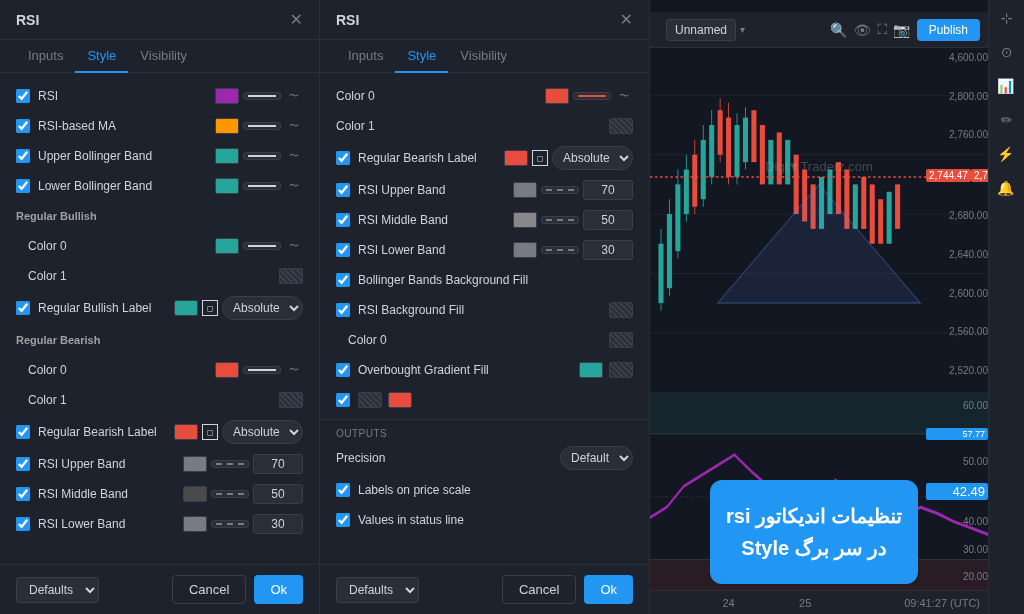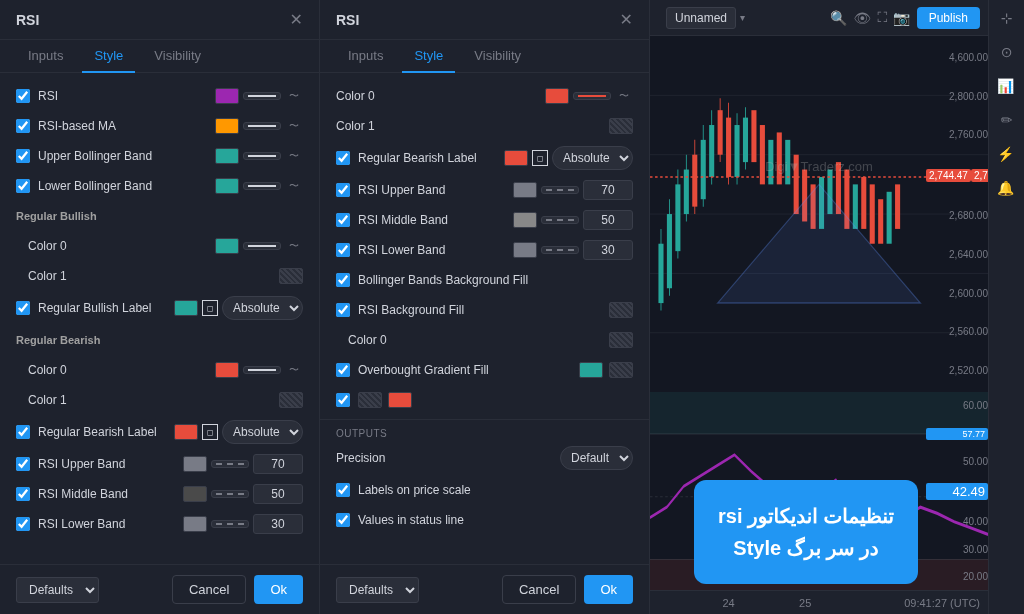--- a/index.html
+++ b/index.html
@@ -53,21 +53,20 @@
       font-size: 16px;
       background: none;
       border: none;
       color: #787b86;
     }
 
     .tabs {
       display: flex;
       border-bottom: 1px solid #2a2e39;
       padding: 0 16px;
-      gap: 7px;
     }
 
     .tab {
       padding: 8px 12px;
       cursor: pointer;
       color: #787b86;
       font-size: 13px;
       border-bottom: 2px solid transparent;
       margin-bottom: -1px;
     }
@@ -232,36 +231,36 @@
       letter-spacing: 0.5px;
     }
 
     
     .overlay-box {
       position: absolute;
       bottom: 80px;
       right: 10px;
       background: #2196f3;
       border-radius: 12px;
-      padding: 20px 24px;
+      padding: 20px 16px;
       text-align: center;
       direction: rtl;
     }
 
     .overlay-text {
       color: white;
       font-size: 20px;
       font-weight: bold;
       line-height: 1.6;
     }
 
     
     .topbar {
       position: absolute;
-      top: 0;
+      top: 12px;
       left: 0;
       right: 0;
       height: 36px;
       background: #1e222d;
       border-bottom: 1px solid #2a2e39;
       display: flex;
       align-items: center;
       justify-content: flex-end;
       padding: 0 8px;
       gap: 6px;

